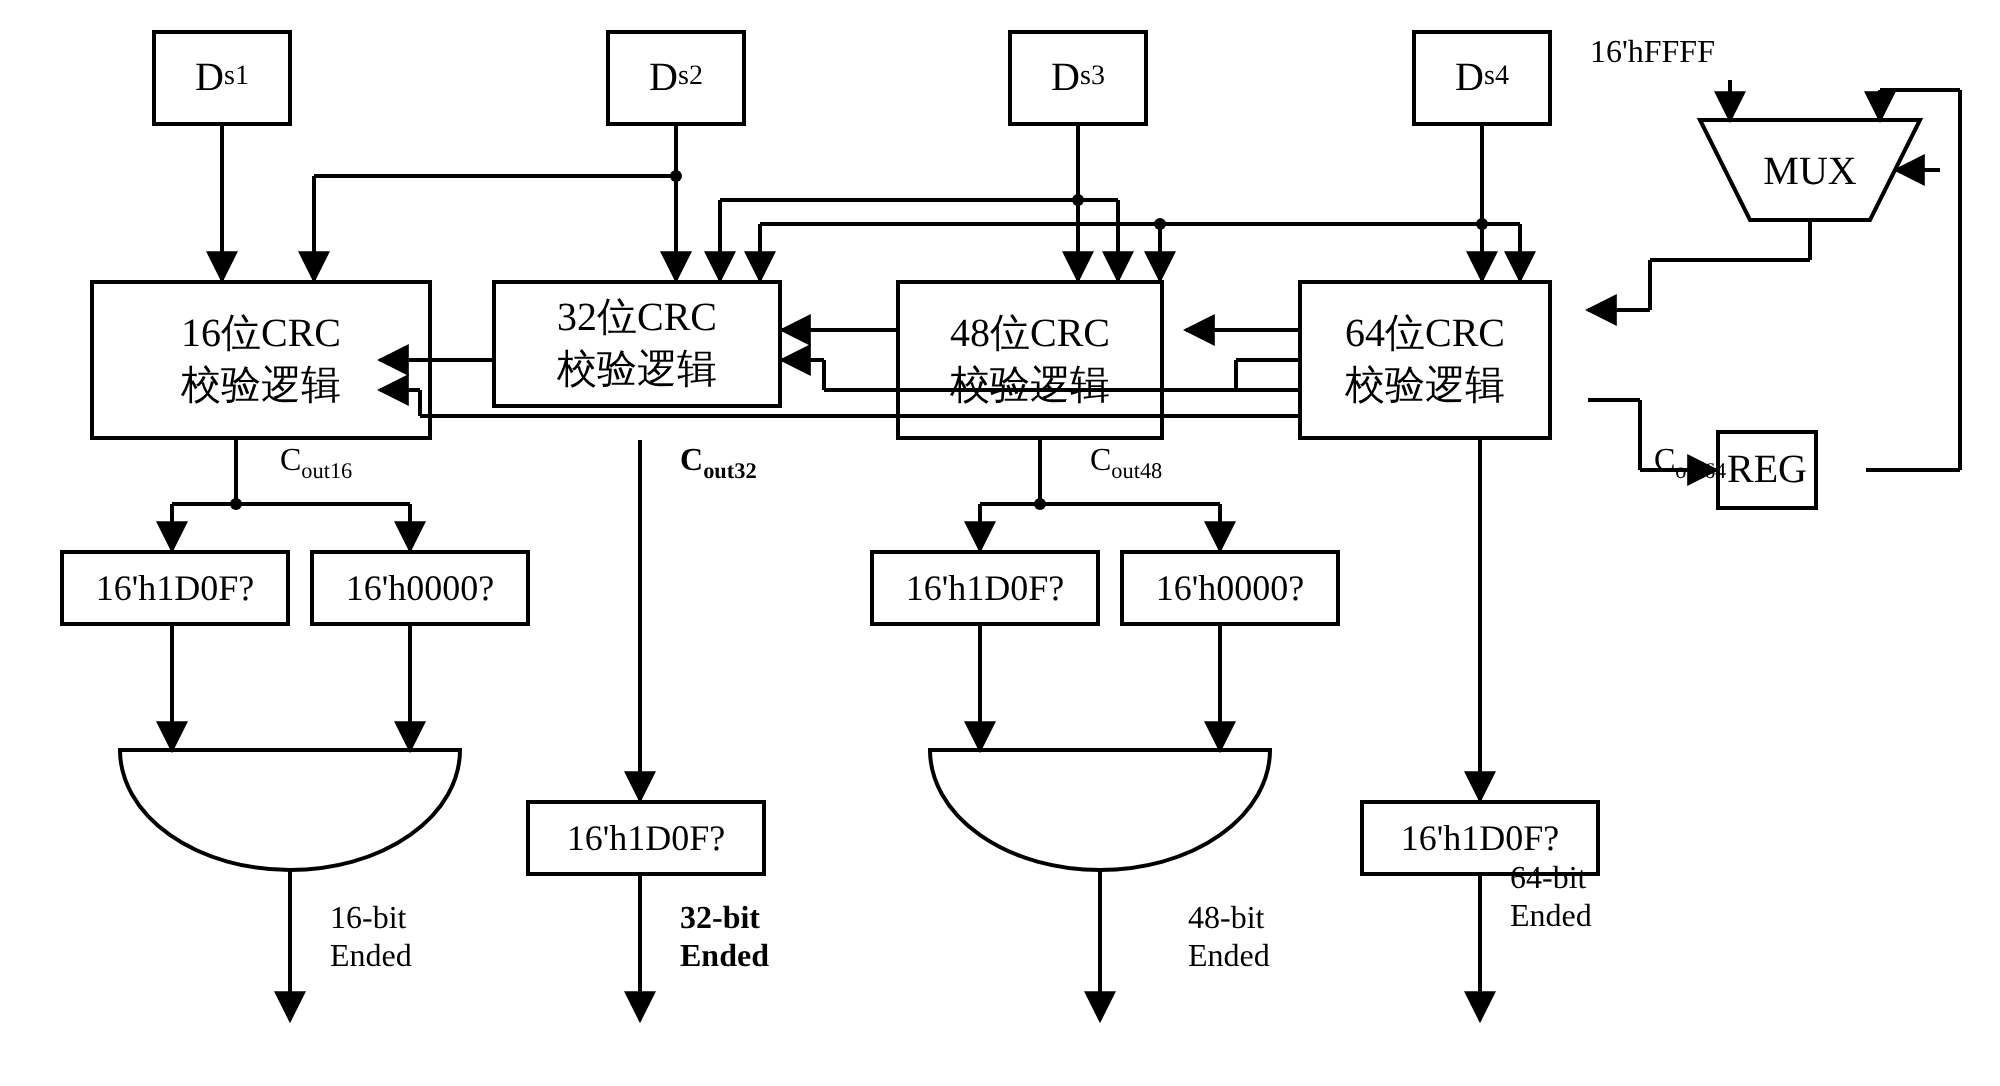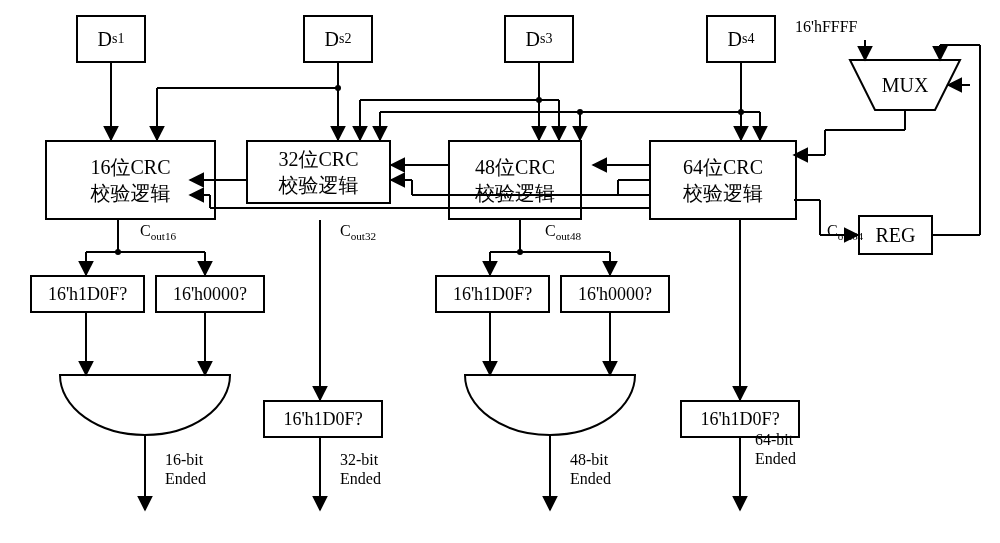--- a/index.html
+++ b/index.html
@@ -38,33 +38,33 @@
   <div>校验逻辑</div>
 </div>
 <div class="box box-multiline" style="left:246px; top:140px; width:145px; height:64px;">
   <div>32位CRC</div>
   <div>校验逻辑</div>
 </div>
 <div class="box box-multiline" style="left:448px; top:140px; width:134px; height:80px;">
   <div>48位CRC</div>
   <div>校验逻辑</div>
 </div>
-<div class="box box-multiline" style="left:649px; top:140px; width:148px; height:80px;">
+<div class="box box-multiline" style="left:649px; top:140px; width:127px; height:80px;">
   <div>64位CRC</div>
   <div>校验逻辑</div>
 </div>
 
-<div class="box" style="left:858px; top:215px; width:75px; height:40px;">
+<div class="box" style="left:858px; top:215px; width:51px; height:40px;">
   <span>REG</span>
 </div>
 
 <div class="label" style="left:140px; top:222px;text-align:right;">
   <span>C</span><span class="subscript">out16</span>
 </div>
-<div class="label" style="left:340px; top:222px;">
+<div class="label" style="left:340px; top:222px;font-weight:bold;">
   <span>C</span><span class="subscript">out32</span>
 </div>
 <div class="label" style="left:545px; top:222px;text-align:right;">
   <span>C</span><span class="subscript">out48</span>
 </div>
 <div class="label" style="left:797px; top:222px;margin-left:30px;">
   <span>C</span><span class="subscript">out64</span>
 </div>
 
 <div class="box" style="left:30px; top:275px; width:115px; height:38px; font-size:18px;">16'h1D0F?</div>
@@ -73,25 +73,25 @@
 <div class="box" style="left:435px; top:275px; width:115px; height:38px; font-size:18px;">16'h1D0F?</div>
 <div class="box" style="left:560px; top:275px; width:110px; height:38px; font-size:18px;">16'h0000?</div>
 
 <div class="box" style="left:263px; top:400px; width:120px; height:38px; font-size:18px;">16'h1D0F?</div>
 <div class="box" style="left:680px; top:400px; width:120px; height:38px; font-size:18px;">16'h1D0F?</div>
 
 <div class="label" style="left:165px; top:450px; line-height:1.2;font-family:Liberation Serif, serif;">
   <div>16-bit</div>
   <div>Ended</div>
 </div>
-<div class="label" style="left:340px; top:450px; line-height:1.2;">
+<div class="label" style="left:340px; top:450px; line-height:1.2;font-weight:bold;">
   <div>32-bit</div>
   <div>Ended</div>
 </div>
-<div class="label" style="left:570px; top:450px; line-height:1.2;">
+<div class="label" style="left:594px; top:450px; line-height:1.2;">
   <div>48-bit</div>
   <div>Ended</div>
 </div>
 <div class="label" style="left:755px; top:430px; line-height:1.2;">
   <div>64-bit</div>
   <div>Ended</div>
 </div>
 
 <svg class="overlay">
   <defs>

